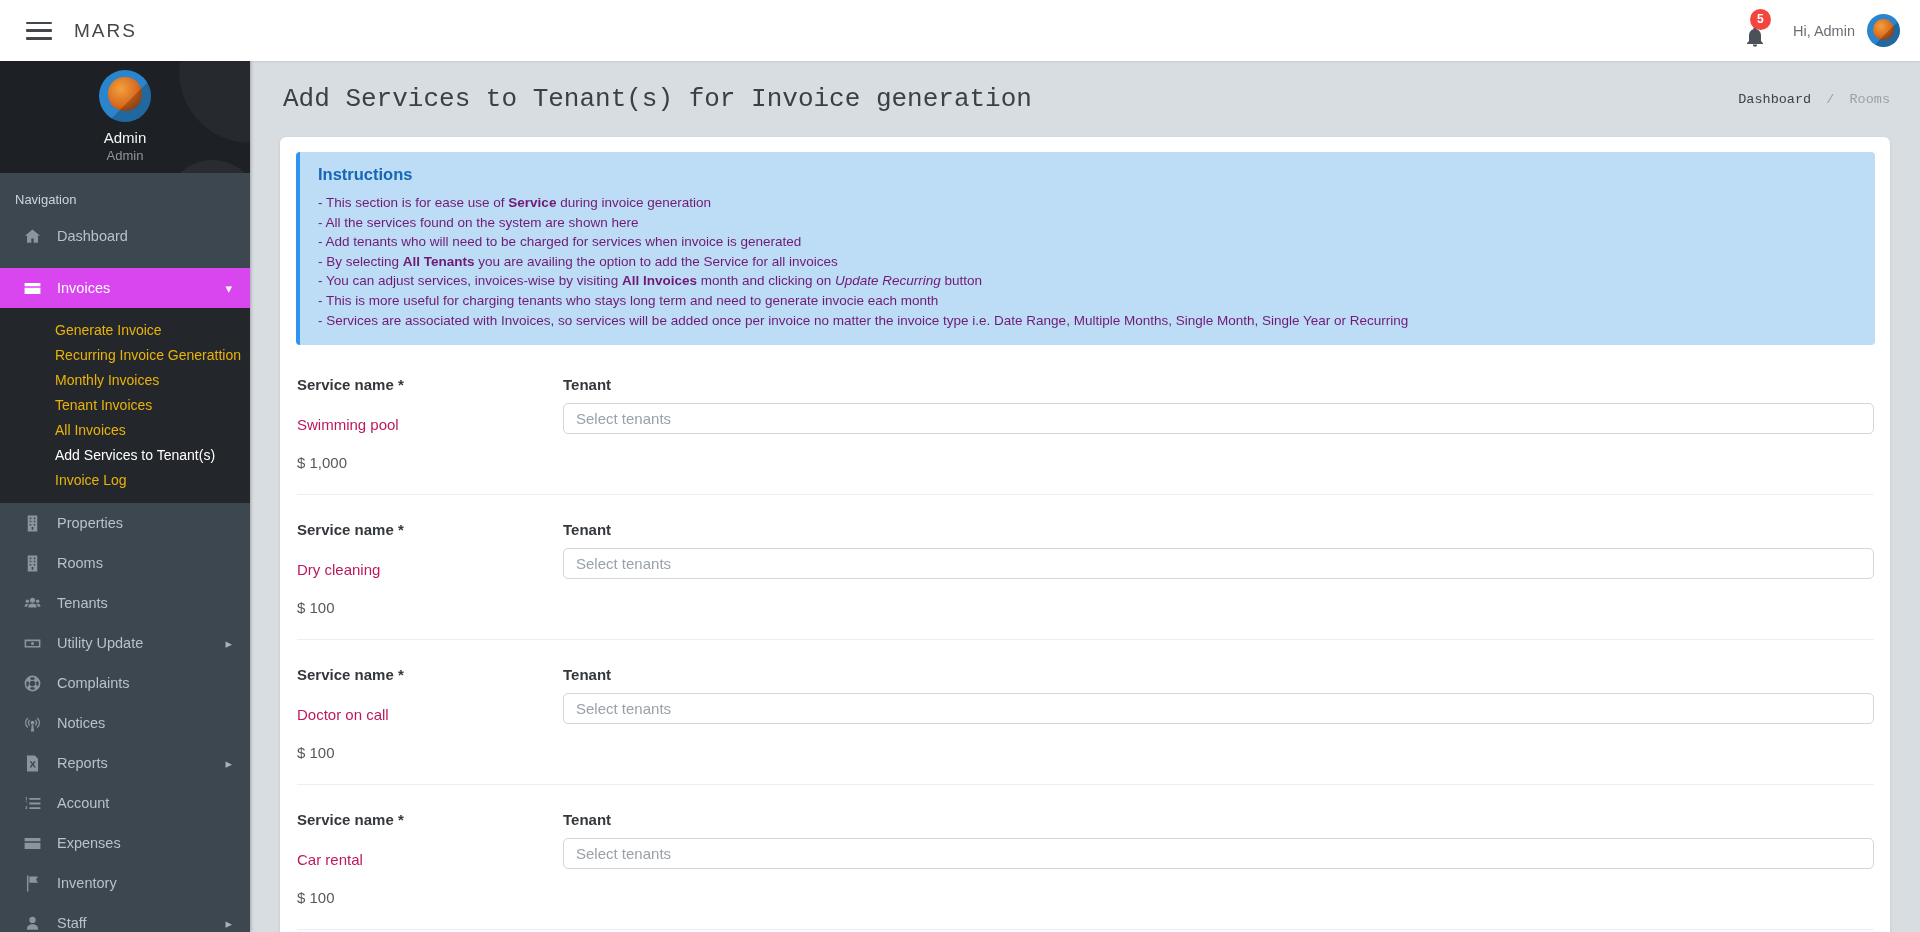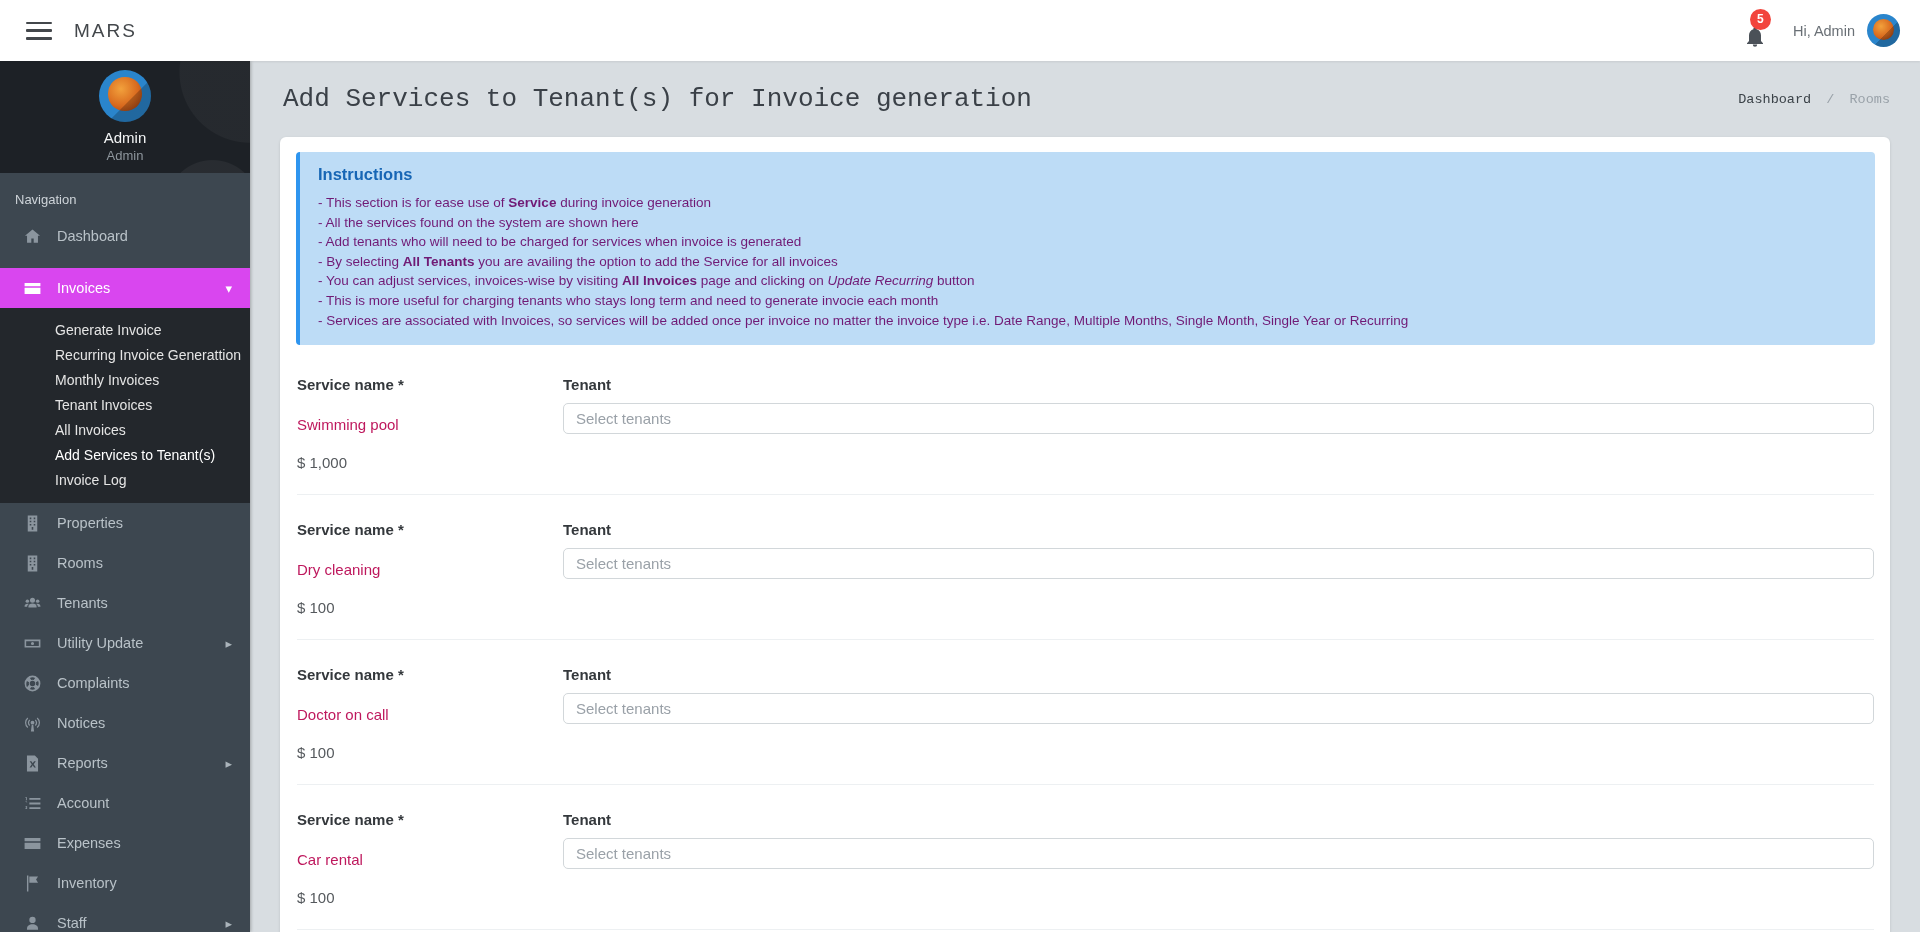--- a/index.html
+++ b/index.html
@@ -44,21 +44,21 @@
                color:#b9c2c8; font-size:14.5px; cursor:pointer; position:relative; }
   .side-item .icon { width:24px; display:flex; justify-content:center; }
   .side-item .icon svg { width:19px; height:19px; fill:#8b959e; }
   .side-item .lbl { margin-left:13px; }
   .side-item .chev { margin-left:auto; font-size:13px; color:#aab3ba; }
   .side-item.active { background:#d946ef; color:#ffffff;margin-top:12px; }
   .side-item.active .icon svg { fill:#ffffff; }
   .side-item.active .chev { color:#ffffff; }
   .submenu { background:#23272c; padding:9px 0 11px; }
   .sub-item { height:25px; display:flex; align-items:center; padding-left:55px;
-              color:#e5e5e5; font-size:14px; cursor:pointer; }
+              color:#eab308; font-size:14px; cursor:pointer; }
   .sub-item.active { color:#ffffff; }
 
   
   .content { position:absolute; top:61px; left:250px; width:1670px; height:871px; }
   .page-head { height:76px; display:flex; align-items:center; justify-content:space-between;
                padding:0 30px 0 33px;font-family:Liberation Mono, monospace; }
   .page-title { font-size:26px; font-weight:400; color:#3a4047; }
   .breadcrumb { font-size:13.5px; }
   .breadcrumb .bc-link { color:#3b4248; cursor:pointer; }
   .breadcrumb .sep { color:#9aa2a9; margin:0 7px; }
@@ -254,21 +254,21 @@
   </div>
 
   <div class="panel">
     <div class="instructions">
       <div class="ins-title">Instructions</div>
       <div id="ins-lines">
           <div class="ins-line"><span>- This section is for ease use of </span><b>Service</b><span> during invoice generation</span></div>
           <div class="ins-line"><span>- All the services found on the system are shown here</span></div>
           <div class="ins-line"><span>- Add tenants who will need to be charged for services when invoice is generated</span></div>
           <div class="ins-line"><span>- By selecting </span><b>All Tenants</b><span> you are availing the option to add the Service for all invoices</span></div>
-          <div class="ins-line"><span>- You can adjust services, invoices-wise by visiting </span><b>All Invoices</b><span> page and clicking on </span><i>Update Recurring</i><span> button</span></div>
+          <div class="ins-line"><span>- You can adjust services, invoices-wise by visiting </span><b>All Invoices</b><span> month and clicking on </span><i>Update Recurring</i><span> button</span></div>
           <div class="ins-line"><span>- This is more useful for charging tenants who stays long term and need to generate invocie each month</span></div>
           <div class="ins-line"><span>- Services are associated with Invoices, so services will be added once per invoice no matter the invoice type i.e. Date Range, Multiple Months, Single Month, Single Year or Recurring</span></div>
         </div>
     </div>
     <div id="service-rows">
         <div class="service-row">
           <div class="col-left">
             <div class="field-label">Service name *</div>
             <div class="service-name">Swimming pool</div>
             <div class="service-price">$ 1,000</div>

